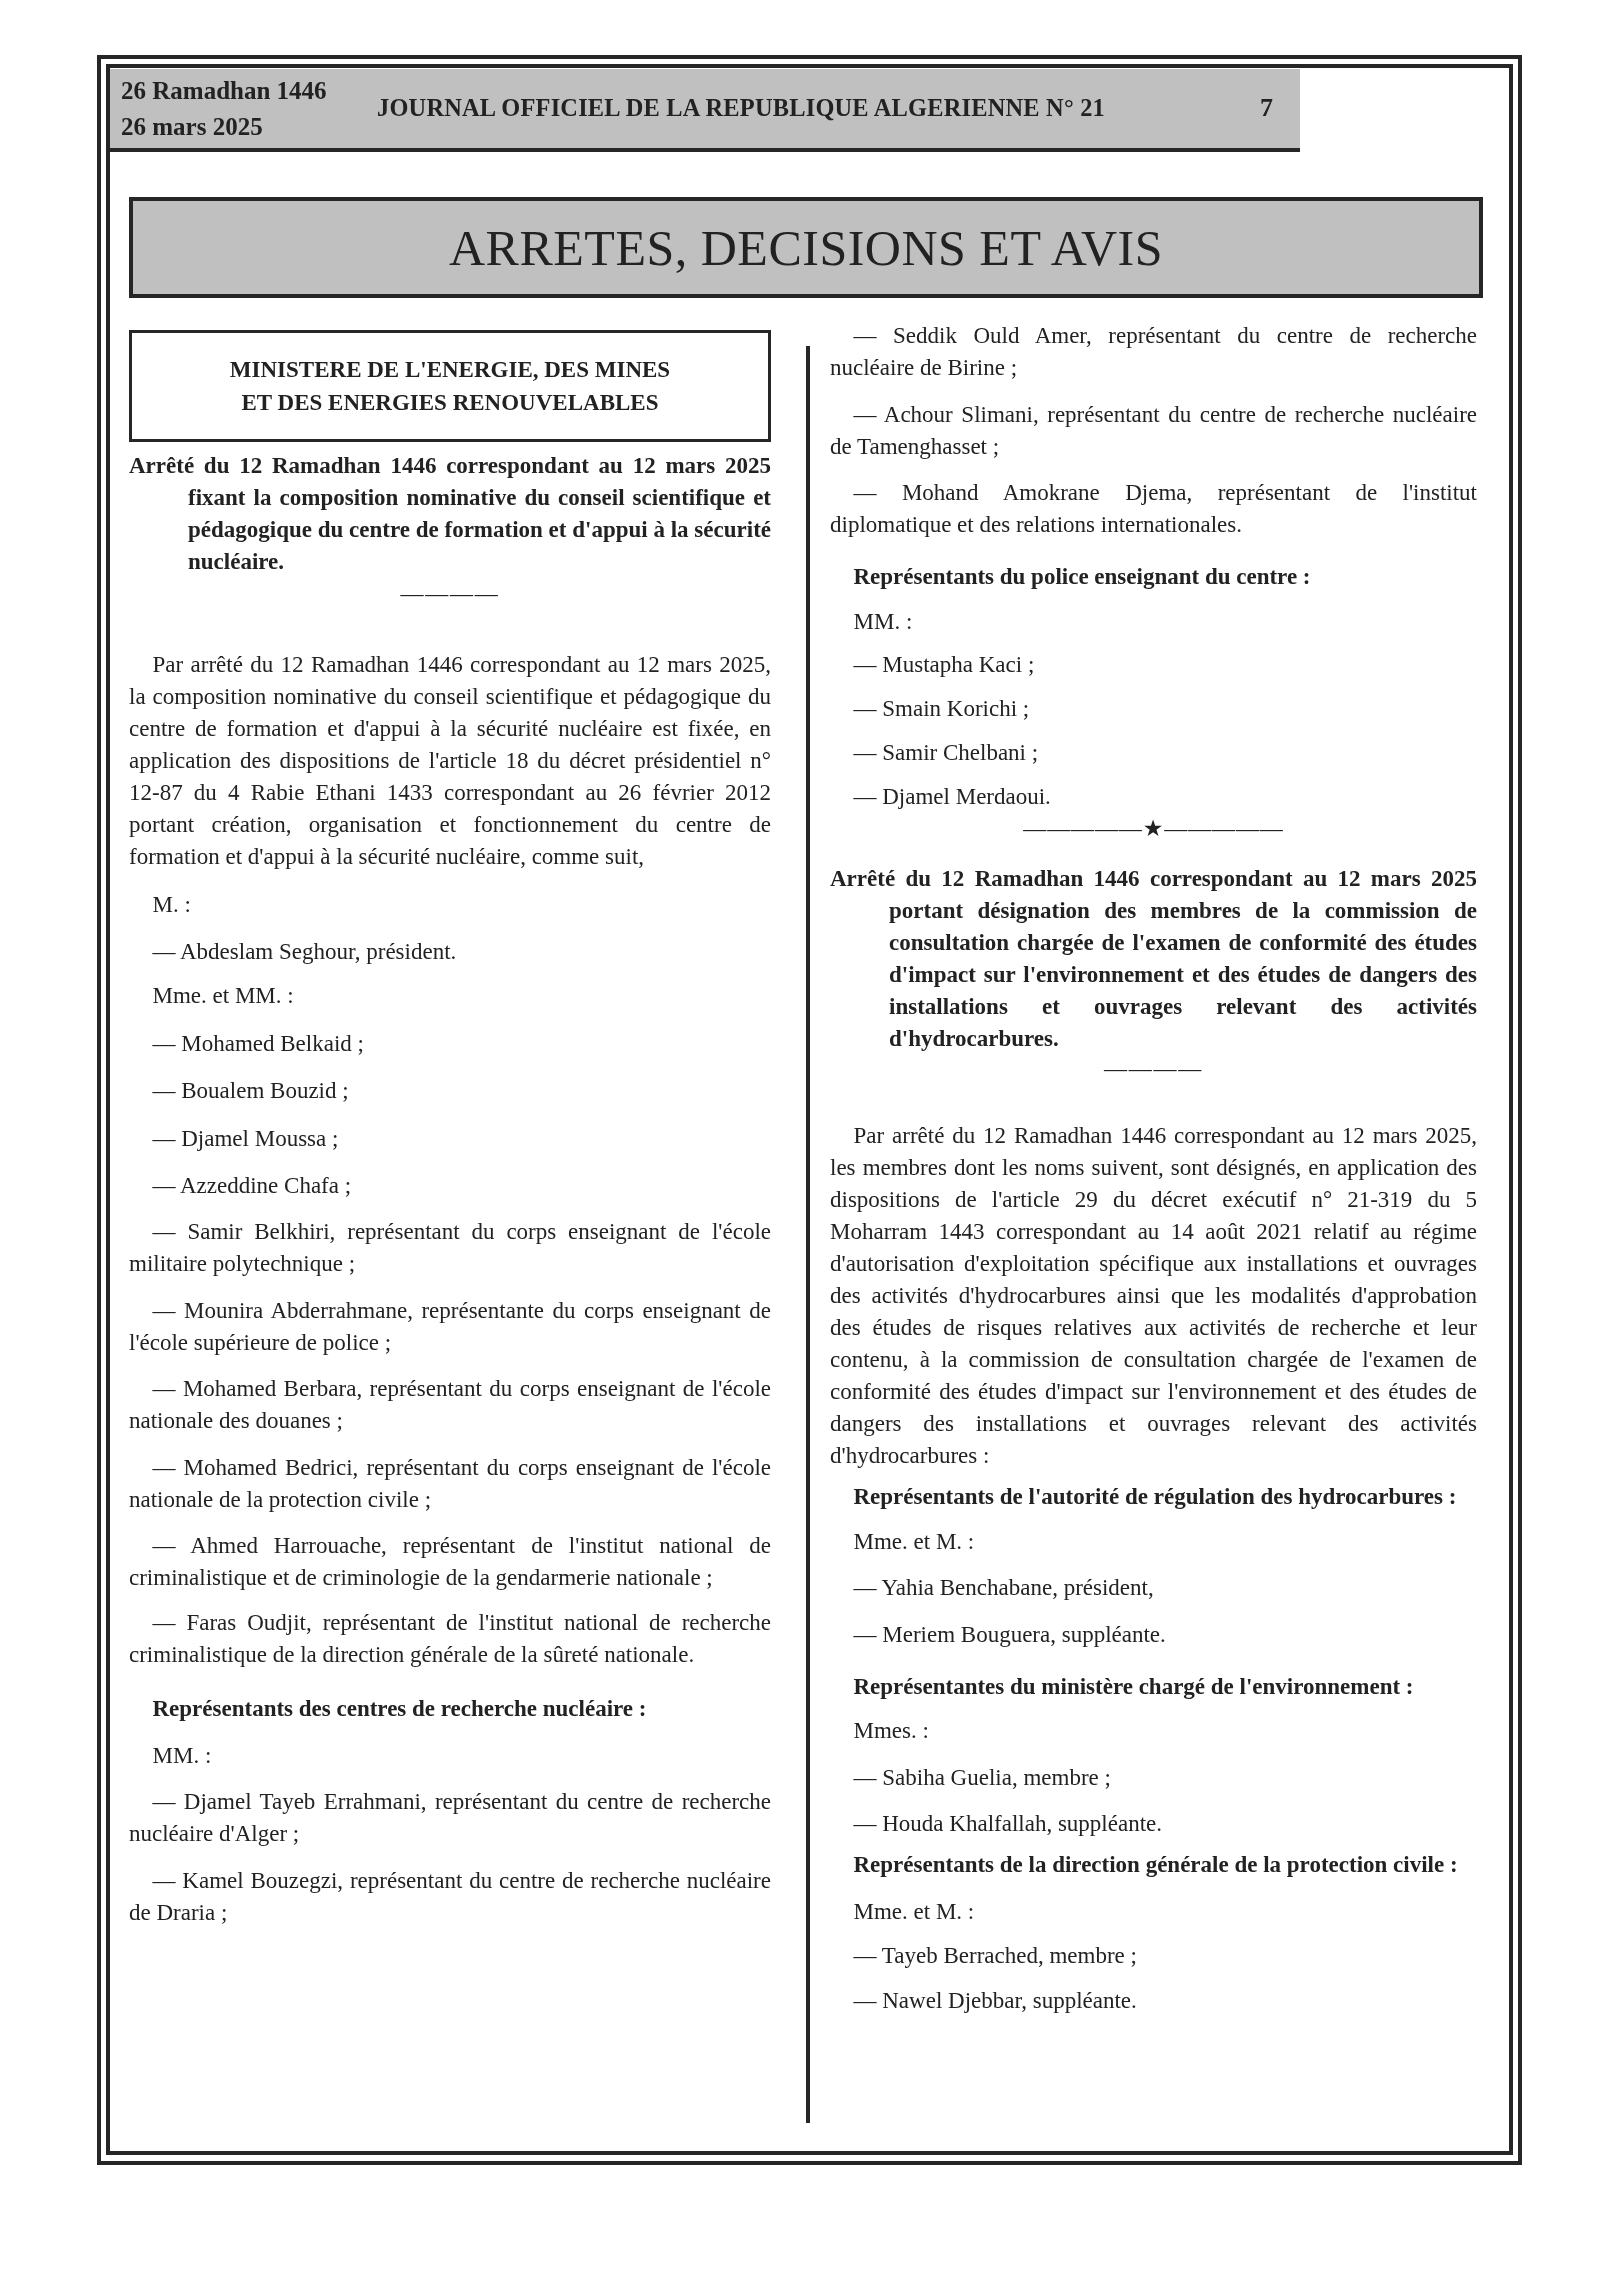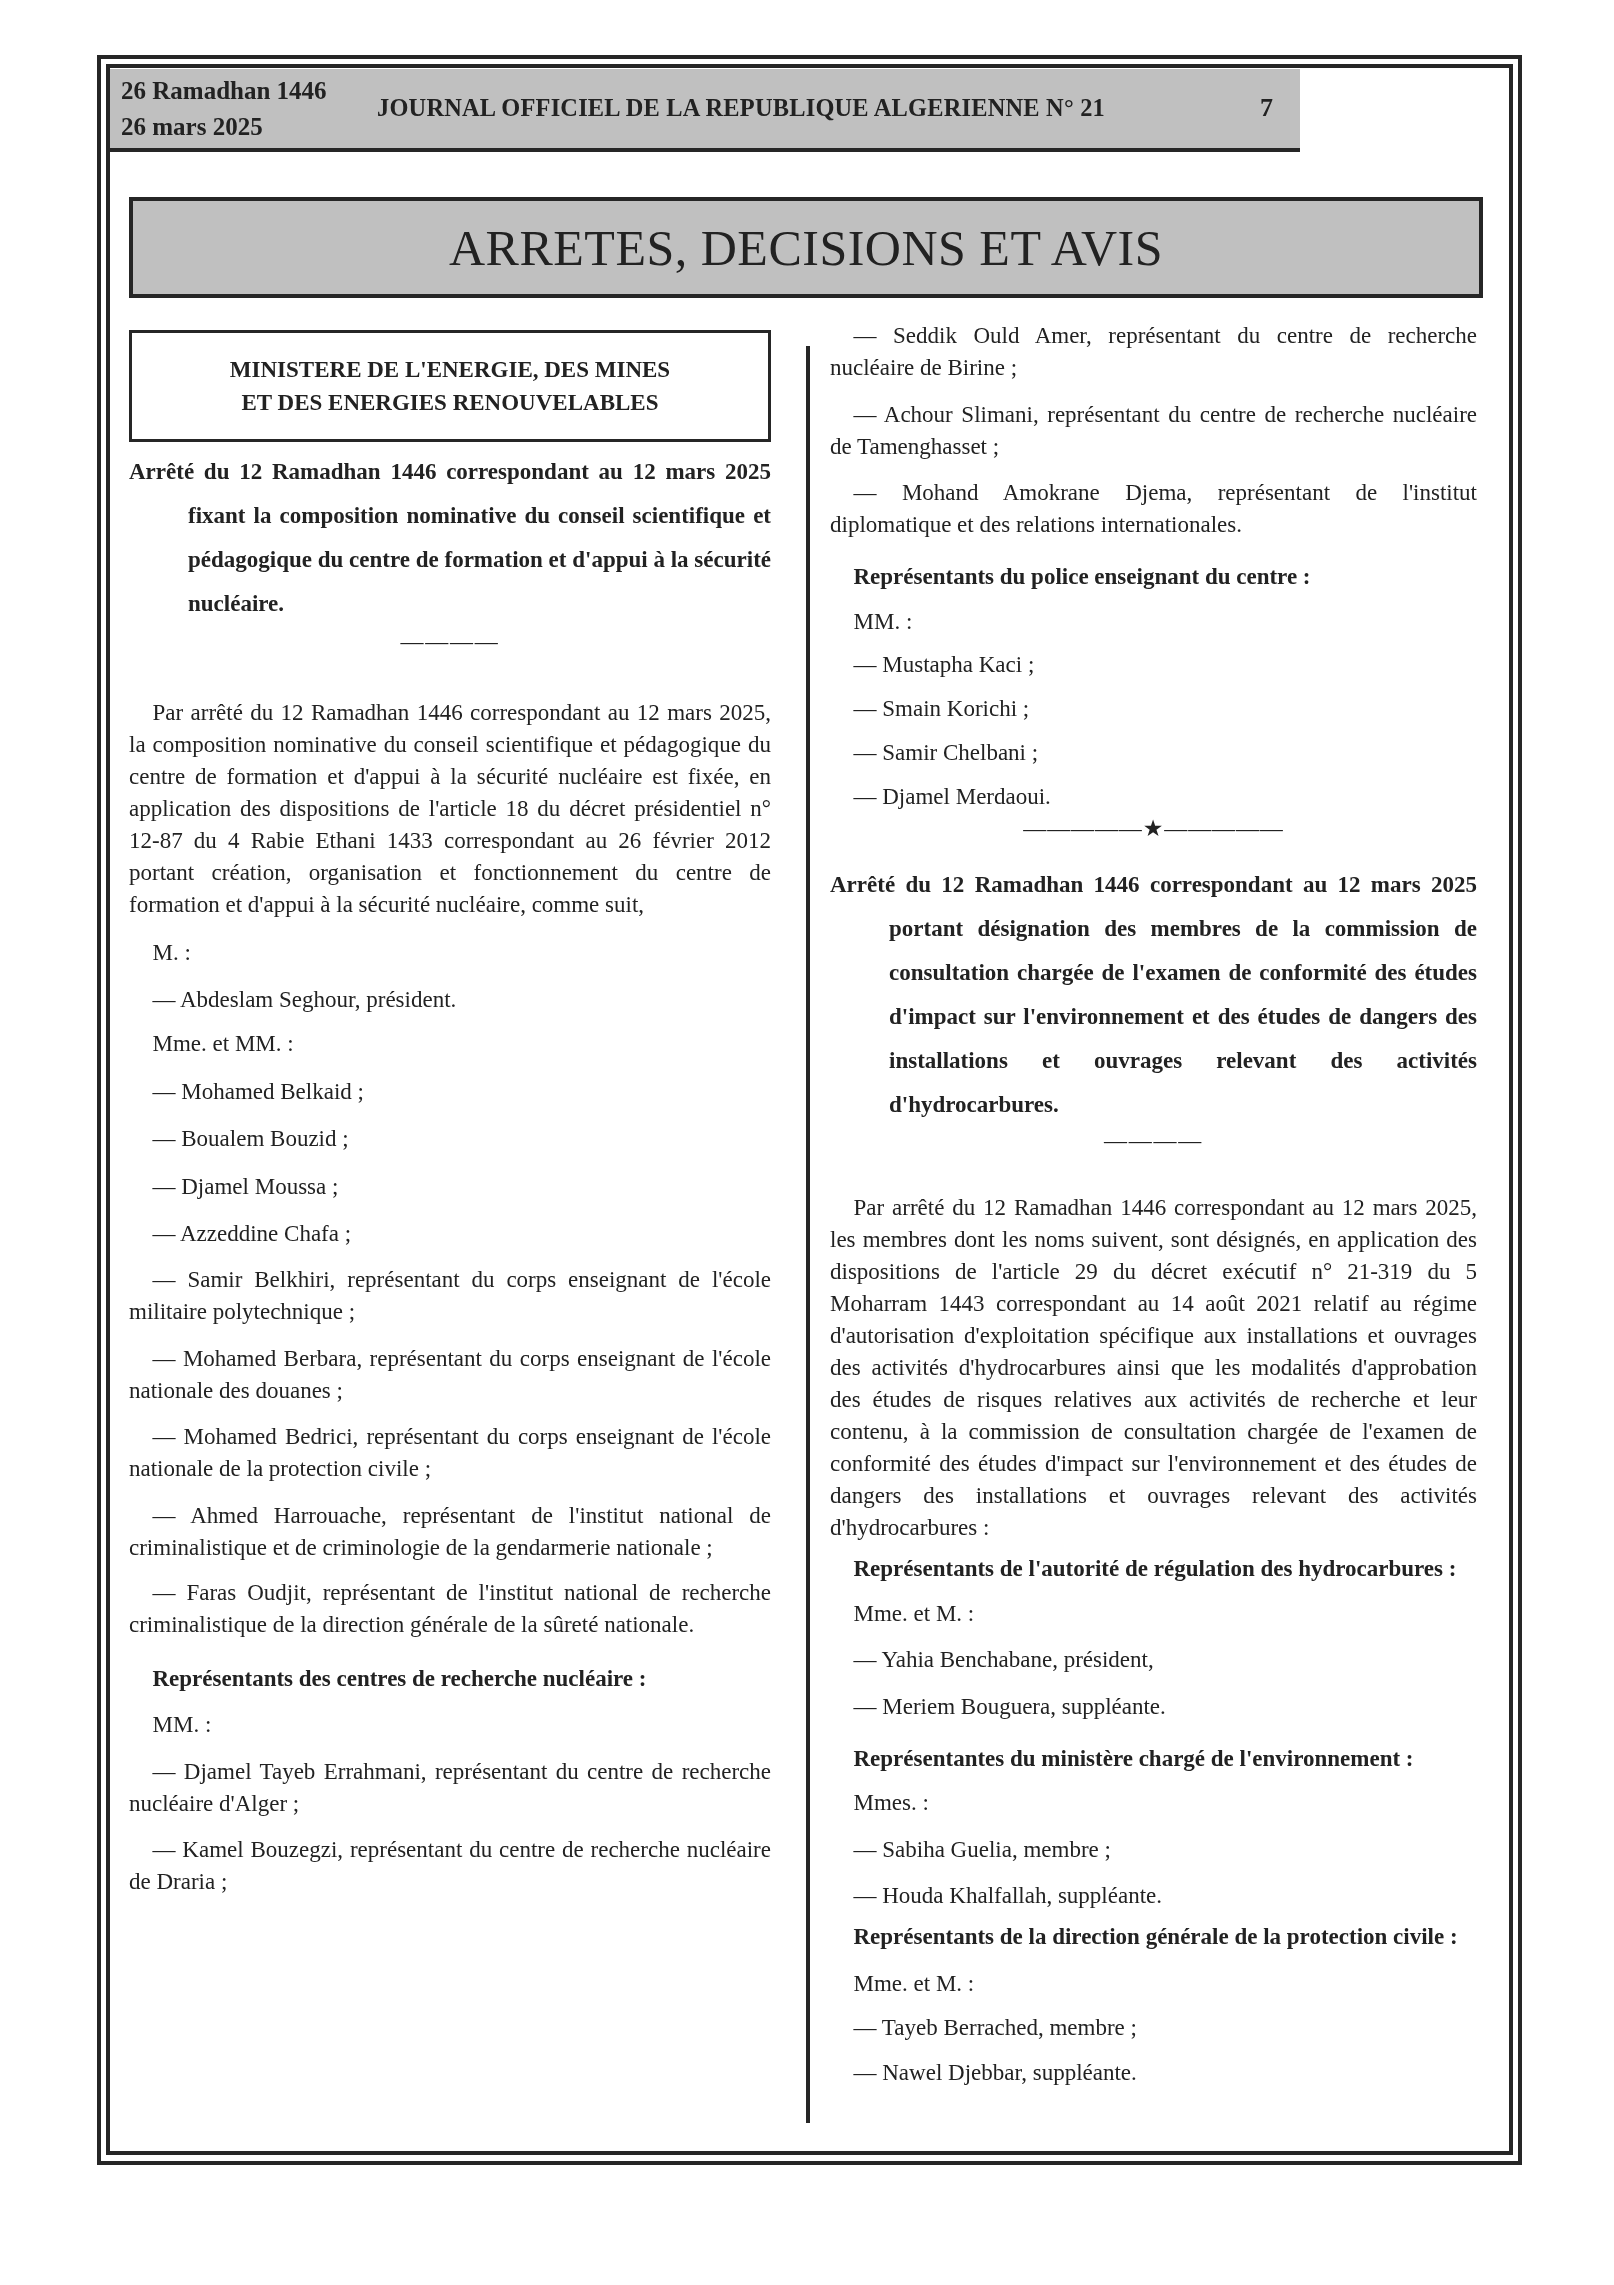--- a/index.html
+++ b/index.html
@@ -30,21 +30,21 @@
   .col-left { left: 129px; width: 642px; }
   .col-right { left: 830px; width: 647px; }
 
   .col-divider { position: absolute; left: 806px; top: 346px; width: 3.6px; height: 1777px; background: #262626; }
 
   .ministry-box { margin-top: 10px; border: 3.6px solid #262626; height: 112px; box-sizing: border-box;
                   display: flex; flex-direction: column; align-items: center; justify-content: center;
                   font-weight: bold; font-size: 23px; line-height: 33px; text-align: center; }
 
   .arrete-title { font-weight: bold; text-align: justify; text-align-last: left;
-                  padding-left: 59px; text-indent: -59px; margin: 0; line-height: 44px; }
+                  padding-left: 59px; text-indent: -59px; margin: 0; line-height: 32px; }
   .sep { text-align: center; letter-spacing: 1.8px; margin: 0; line-height: 27px; }
   p { margin: 0; }
   .para { text-indent: 23.5px; text-align: justify; }
   .label { padding-left: 23.5px; }
   .item { text-indent: 23.5px; text-align: justify; }
   .heading { font-weight: bold; text-indent: 23.5px; text-align: justify; }
   .star-sep { text-align: center; letter-spacing: 0.9px; }
 </style>
 </head>
 <body>
@@ -76,20 +76,21 @@
   <p class="para" style="margin-top:42px;">Par arrêté du 12 Ramadhan 1446 correspondant au 12 mars 2025, la composition nominative du conseil scientifique et pédagogique du centre de formation et d'appui à la sécurité nucléaire est fixée, en application des dispositions de l'article 18 du décret présidentiel n° 12-87 du 4 Rabie Ethani 1433 correspondant au 26 février 2012 portant création, organisation et fonctionnement du centre de formation et d'appui à la sécurité nucléaire, comme suit,</p>
   <p class="label" style="margin-top:16.3px;">M. :</p>
   <p class="item" style="margin-top:14.5px;">— Abdeslam Seghour, président.</p>
 
   <p class="label" style="margin-top:12.7px;">Mme. et MM. :</p>
   <p class="item" style="margin-top:15.4px;">— Mohamed Belkaid ;</p>
   <p class="item" style="margin-top:15.4px;">— Boualem Bouzid ;</p>
   <p class="item" style="margin-top:15.4px;">— Djamel Moussa ;</p>
   <p class="item" style="margin-top:15.4px;">— Azzeddine Chafa ;</p>
   <p class="item" style="margin-top:14.5px;">— Samir Belkhiri, représentant du corps enseignant de l'école militaire polytechnique ;</p>
+  <p class="item" style="margin-top:14.5px;">— Mounira Abderrahmane, représentante du corps enseignant de l'école supérieure de police ;</p>
   <p class="item" style="margin-top:14.5px;">— Mohamed Berbara, représentant du corps enseignant de l'école nationale des douanes ;</p>
   <p class="item" style="margin-top:14.5px;">— Mohamed Bedrici, représentant du corps enseignant de l'école nationale de la protection civile ;</p>
   <p class="item" style="margin-top:14.5px;">— Ahmed Harrouache, représentant de l'institut national de criminalistique et de criminologie de la gendarmerie nationale ;</p>
   <p class="item" style="margin-top:12.7px;">— Faras Oudjit, représentant de l'institut national de recherche criminalistique de la direction générale de la sûreté nationale.</p>
 
   <p class="heading" style="margin-top:22px;">Représentants des centres de recherche nucléaire :</p>
   <p class="label" style="margin-top:14.5px;">MM. :</p>
   <p class="item" style="margin-top:14.5px;">— Djamel Tayeb Errahmani, représentant du centre de recherche nucléaire d'Alger ;</p>
   <p class="item" style="margin-top:14.5px;">— Kamel Bouzegzi, représentant du centre de recherche nucléaire de Draria ;</p>
 </div>

